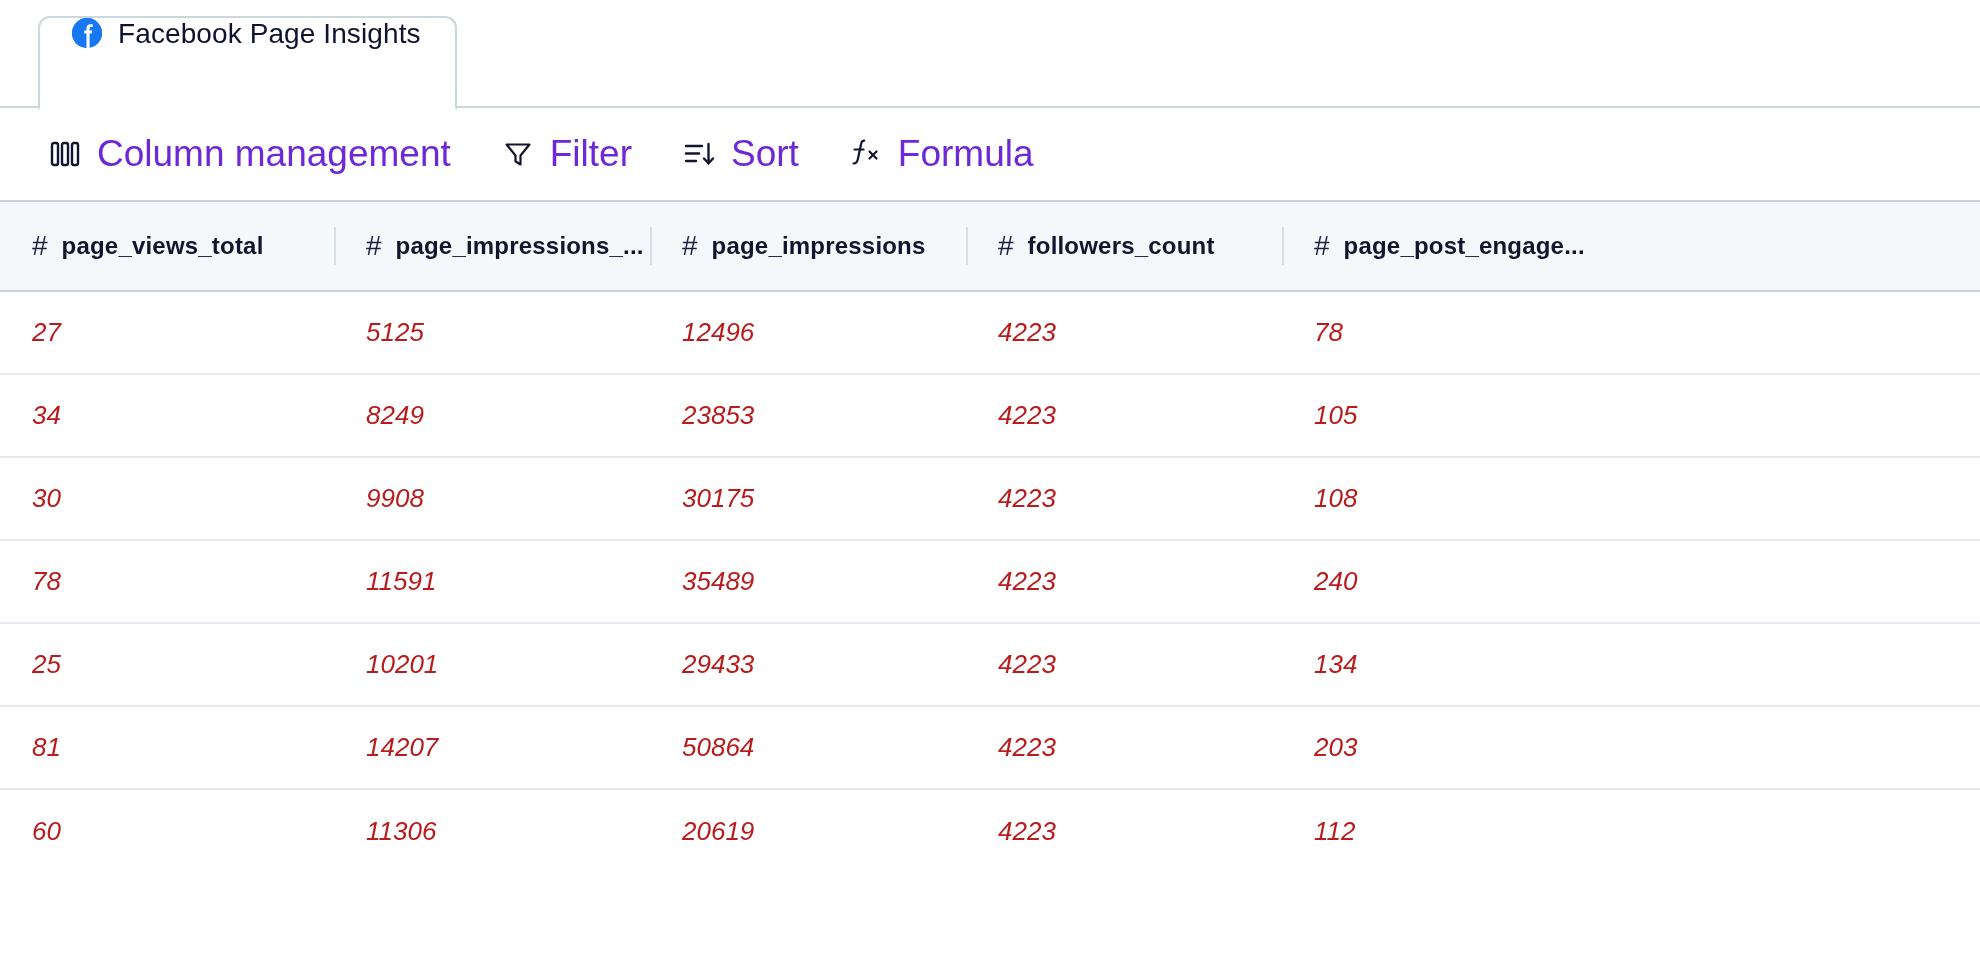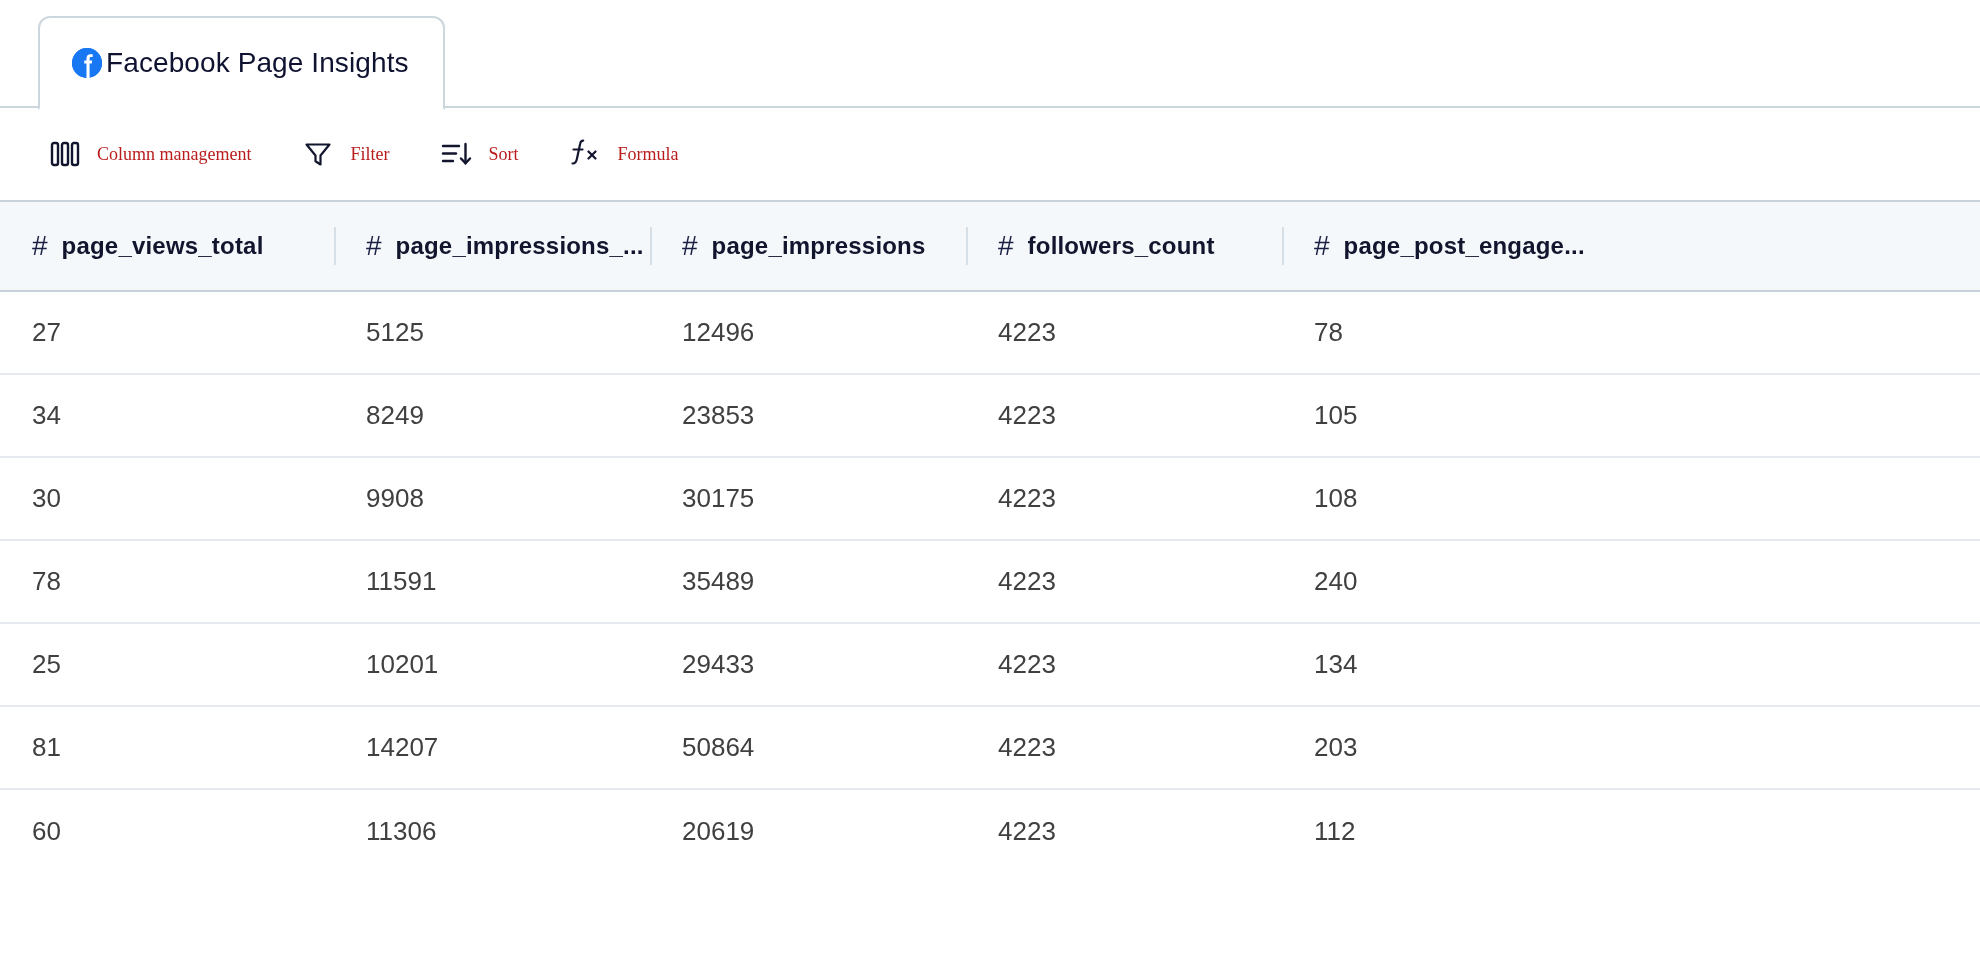--- a/index.html
+++ b/index.html
@@ -36,22 +36,21 @@
     left: 0; right: 0; bottom: 0;
     height: 2px;
     background: #ccd6dd;
   }
   .tab {
     position: relative;
     z-index: 2;
     height: 94px;
     margin-bottom: -2px;
     display: flex;
-    align-items: center;
-    gap: 4px;
+    gap: 16px;
     padding: 0 34px 0 32px;
     background: #ffffff;
     border: 2px solid #ccd6dd;
     border-bottom: 2px solid #ffffff;
     border-radius: 12px 12px 0 0;
     cursor: pointer;
   }
   .fb-icon {
     width: 30px; height: 30px;
     border-radius: 50%;
@@ -84,24 +83,23 @@
     display: flex;
     align-items: center;
     gap: 15px;
     background: none;
     border: none;
     cursor: pointer;
     padding: 4px 2px;
     font-family: "Liberation Sans", sans-serif;
   }
   .tool-btn .tool-label {
-    font-size: 18px;
-    color: #b91c1c;
+    font-size: 37px;
+    color: #6d28d9;
     white-space: nowrap;
-    font-family: Liberation Serif, serif;
   }
   .tool-icon {
     width: 34px;
     height: 34px;
     display: flex;
     align-items: center;
     justify-content: center;
     flex: 0 0 34px;
     color: #12152e;
   }
@@ -162,24 +160,25 @@
     letter-spacing: 0.2px;
     white-space: nowrap;
     overflow: hidden;
   }
 
   tbody td {
     height: 83px;
     border-bottom: 2px solid #e6eaf0;
     padding: 0 0 0 32px;
     font-size: 26px;
-    color: #404040;
+    color: #b91c1c;
     vertical-align: middle;
     background: #ffffff;
     white-space: nowrap;
+    font-style: italic;
   }
   tbody tr:last-child td { border-bottom: none; }
 </style>
 </head>
 <body>
 
 <div class="app">
 
   <div class="tab-strip">
     <div class="tab">

